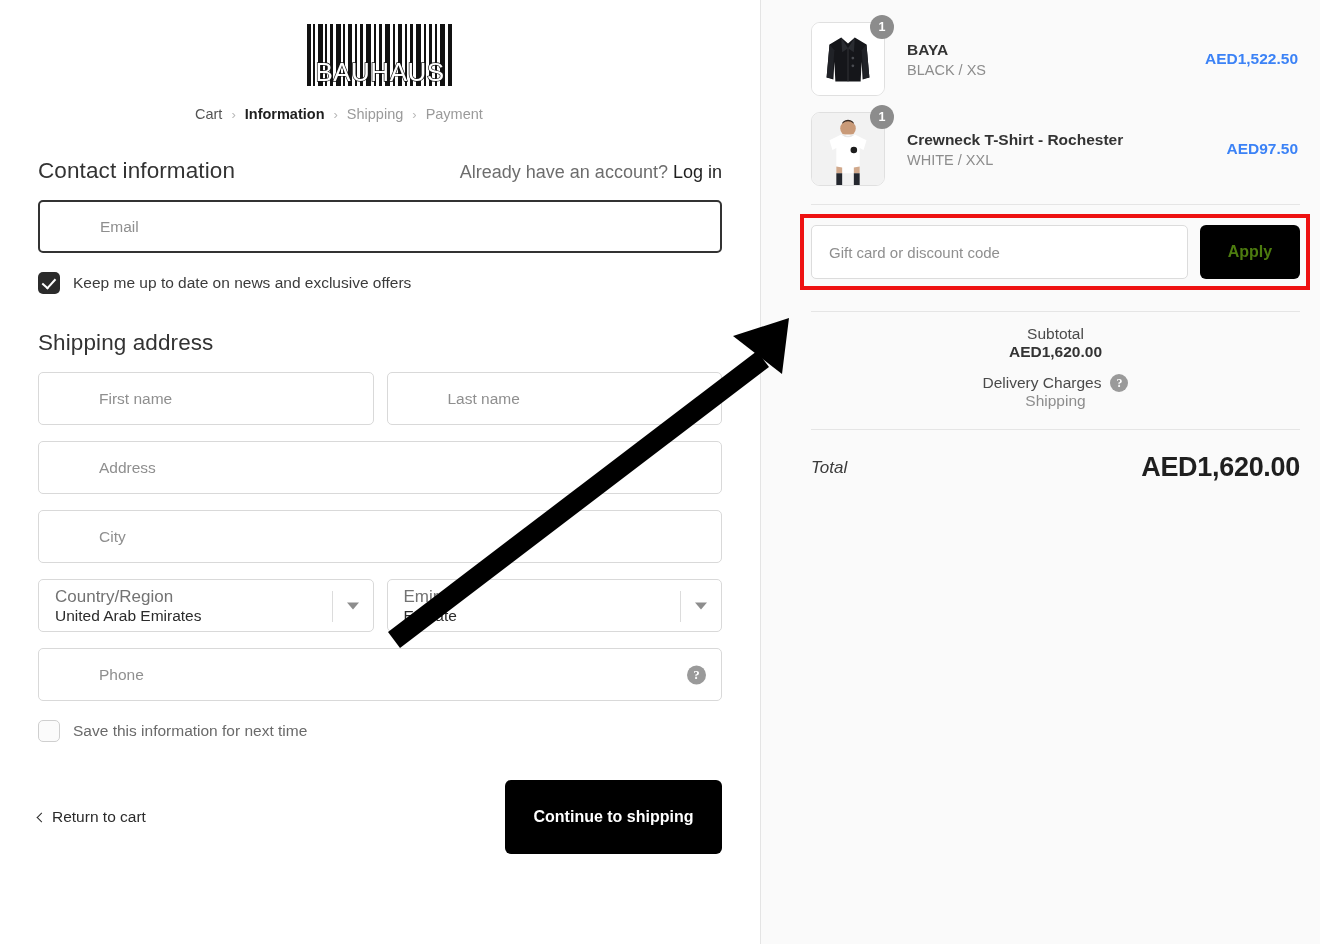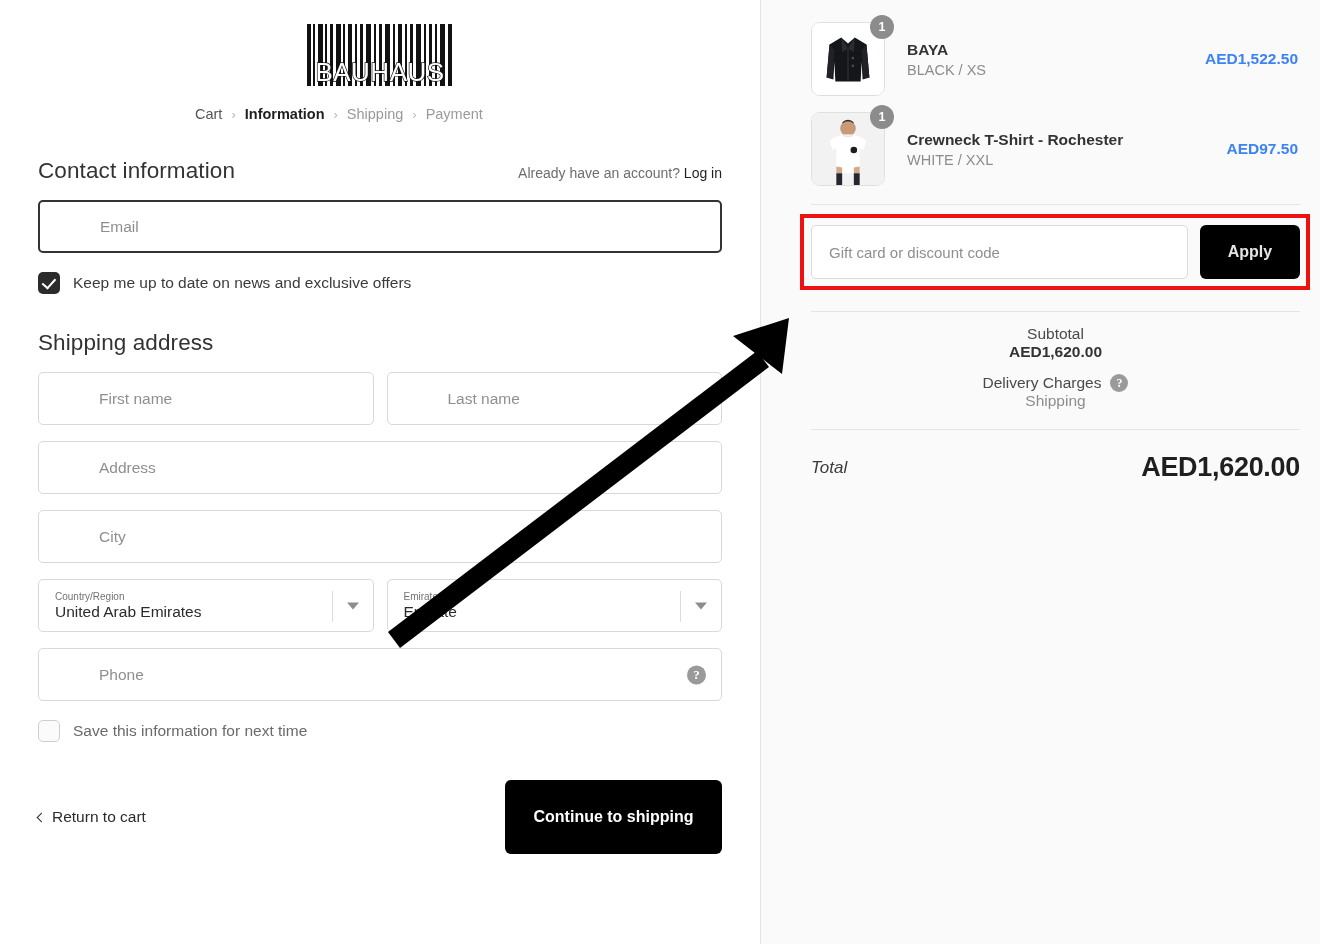--- a/index.html
+++ b/index.html
@@ -48,21 +48,21 @@
 
   
   .sec-head {
     display: flex; align-items: baseline; justify-content: space-between;
     margin-top: 36px;
   }
   h2.sec-title {
     font-size: 22.5px; font-weight: normal; color: #333333;
     letter-spacing: .1px;
   }
-  .acct-note { font-size: 14px; color: #6d6d6d; }
+  .acct-note { font-size: 18px; color: #6d6d6d; }
   .acct-note .login { color: #1f1f1f; }
 
   
   .field {
     position: relative;
     height: 53px;
     border: 1px solid #d9d9d9;
     border-radius: 5px;
     background: #ffffff;
     margin-top: 16px;
@@ -80,21 +80,21 @@
   .select {
     position: relative;
     height: 53px;
     border: 1px solid #d9d9d9;
     border-radius: 5px;
     background: #ffffff;
     margin-top: 16px;
     display: flex; align-items: center;
   }
   .select .stack { padding-left: 16px; line-height: 1.12; }
-  .select .lbl { font-size: 10px; color: #737373; display: block; }
+  .select .lbl { font-size: 17px; color: #737373; display: block; }
   .select .val { font-size: 15.5px; color: #2b2b2b; display: block; margin-top: 1px; }
   .sel-div {
     position: absolute; right: 40px; top: 11px;
     width: 1px; height: 31px; background: #dcdcdc;
   }
   .caret {
     position: absolute; right: 14px; top: 50%;
     transform: translateY(-50%);
     width: 0; height: 0;
     border-left: 6px solid transparent;
@@ -198,21 +198,21 @@
   .disc-row { display: flex; gap: 12px; align-items: stretch; }
   .disc-input {
     flex: 1; height: 54px;
     border: 1px solid #dcdcdc; border-radius: 5px;
     background: #ffffff;
     display: flex; align-items: center;
   }
   .disc-input .ph { font-size: 15px; color: #8f8f8f; padding-left: 17px; }
   .apply-btn {
     width: 100px; height: 54px;
-    background: #000000; color: #e5e5e5;
+    background: #000000; color: #4d7c0f;
     font-size: 16px; font-weight: bold;
     border: none; border-radius: 6px; cursor: pointer;
     font-family: "Liberation Sans", sans-serif;
   }
   .redbox {
     position: absolute;
     left: -11px; top: -11px; right: -10px; bottom: -11px;
     border: 4px solid #ee1111;
     pointer-events: none;
   }

